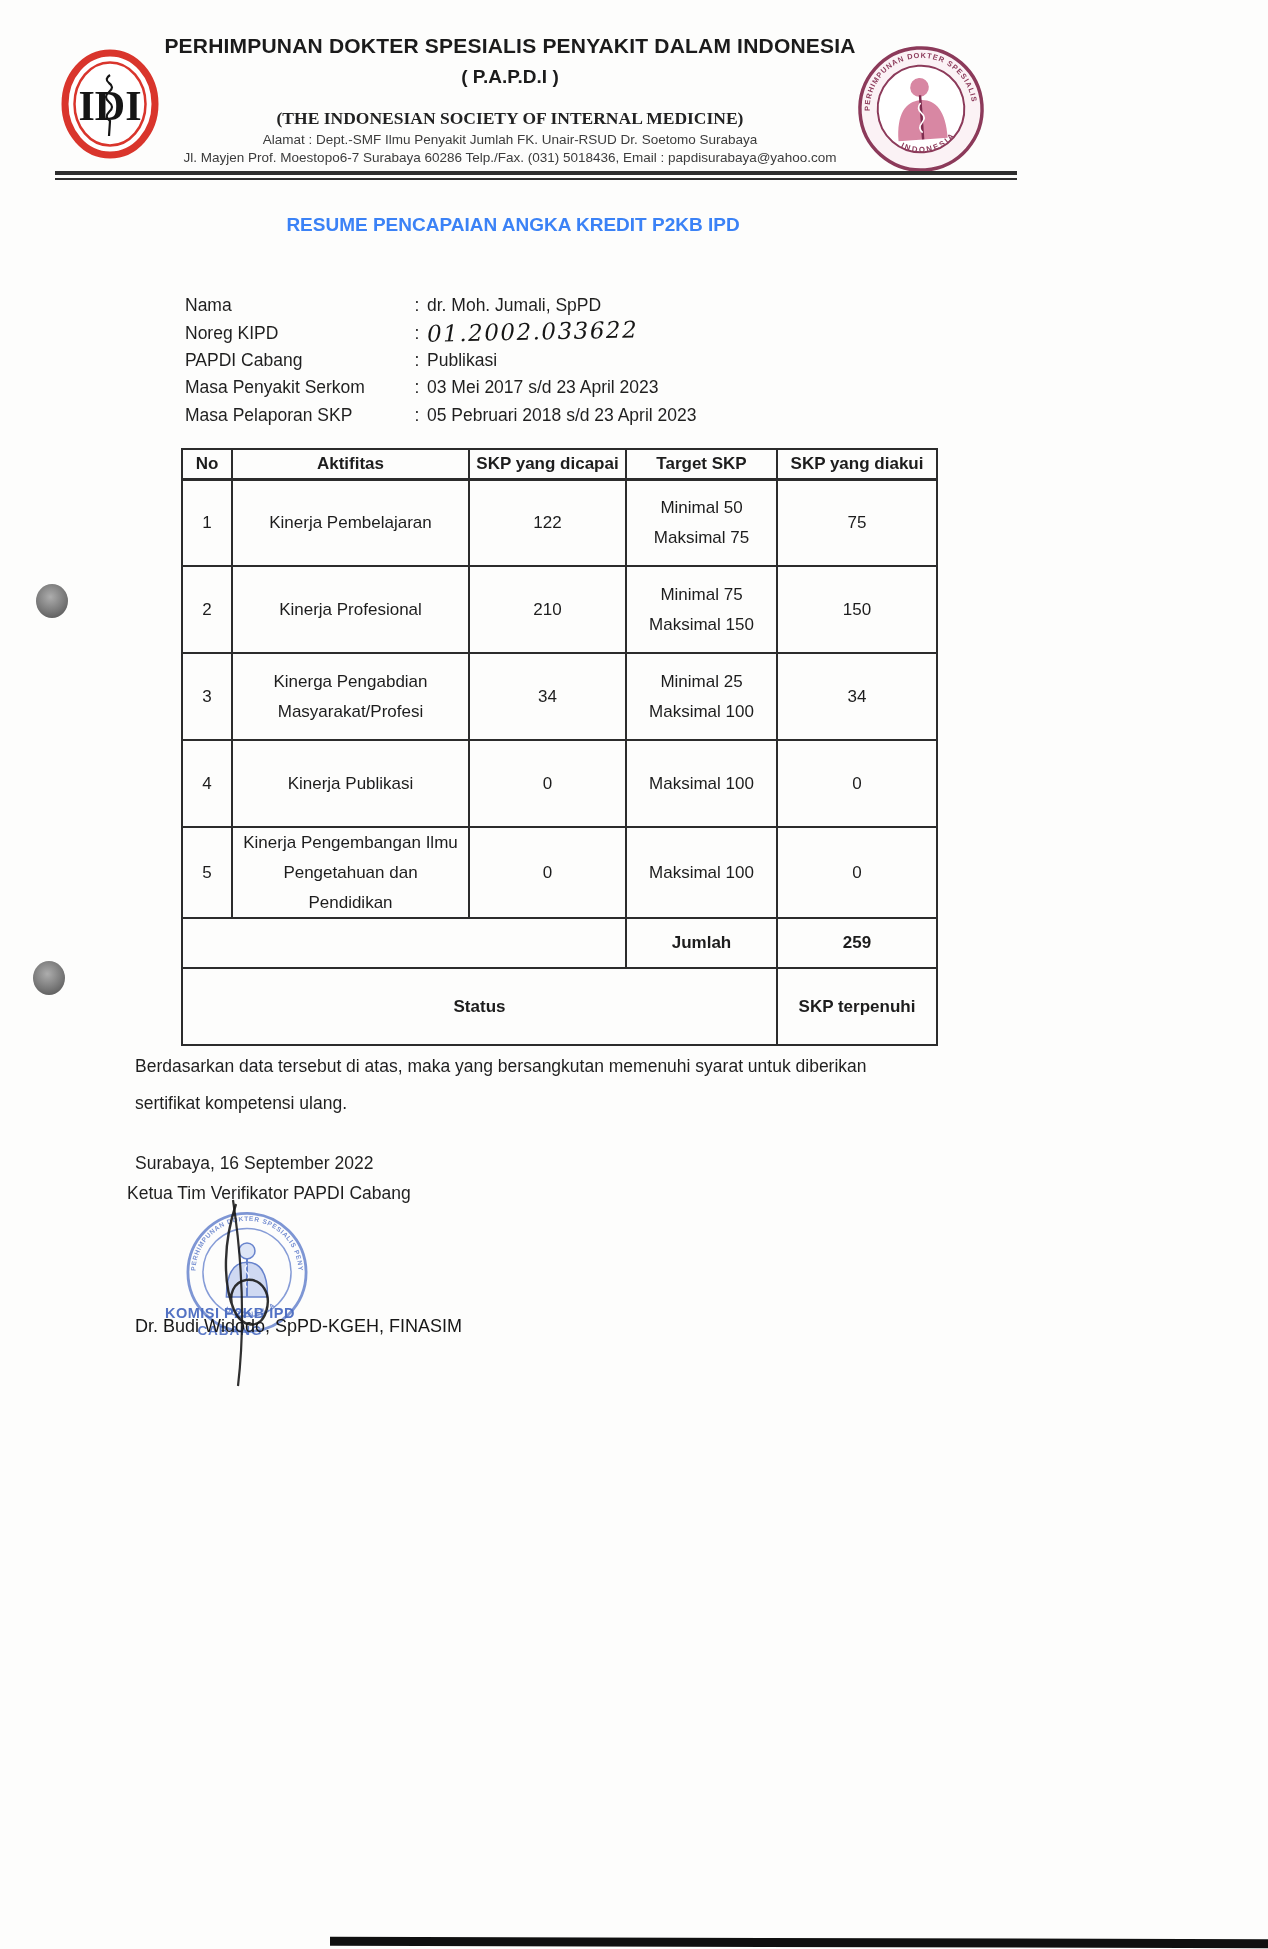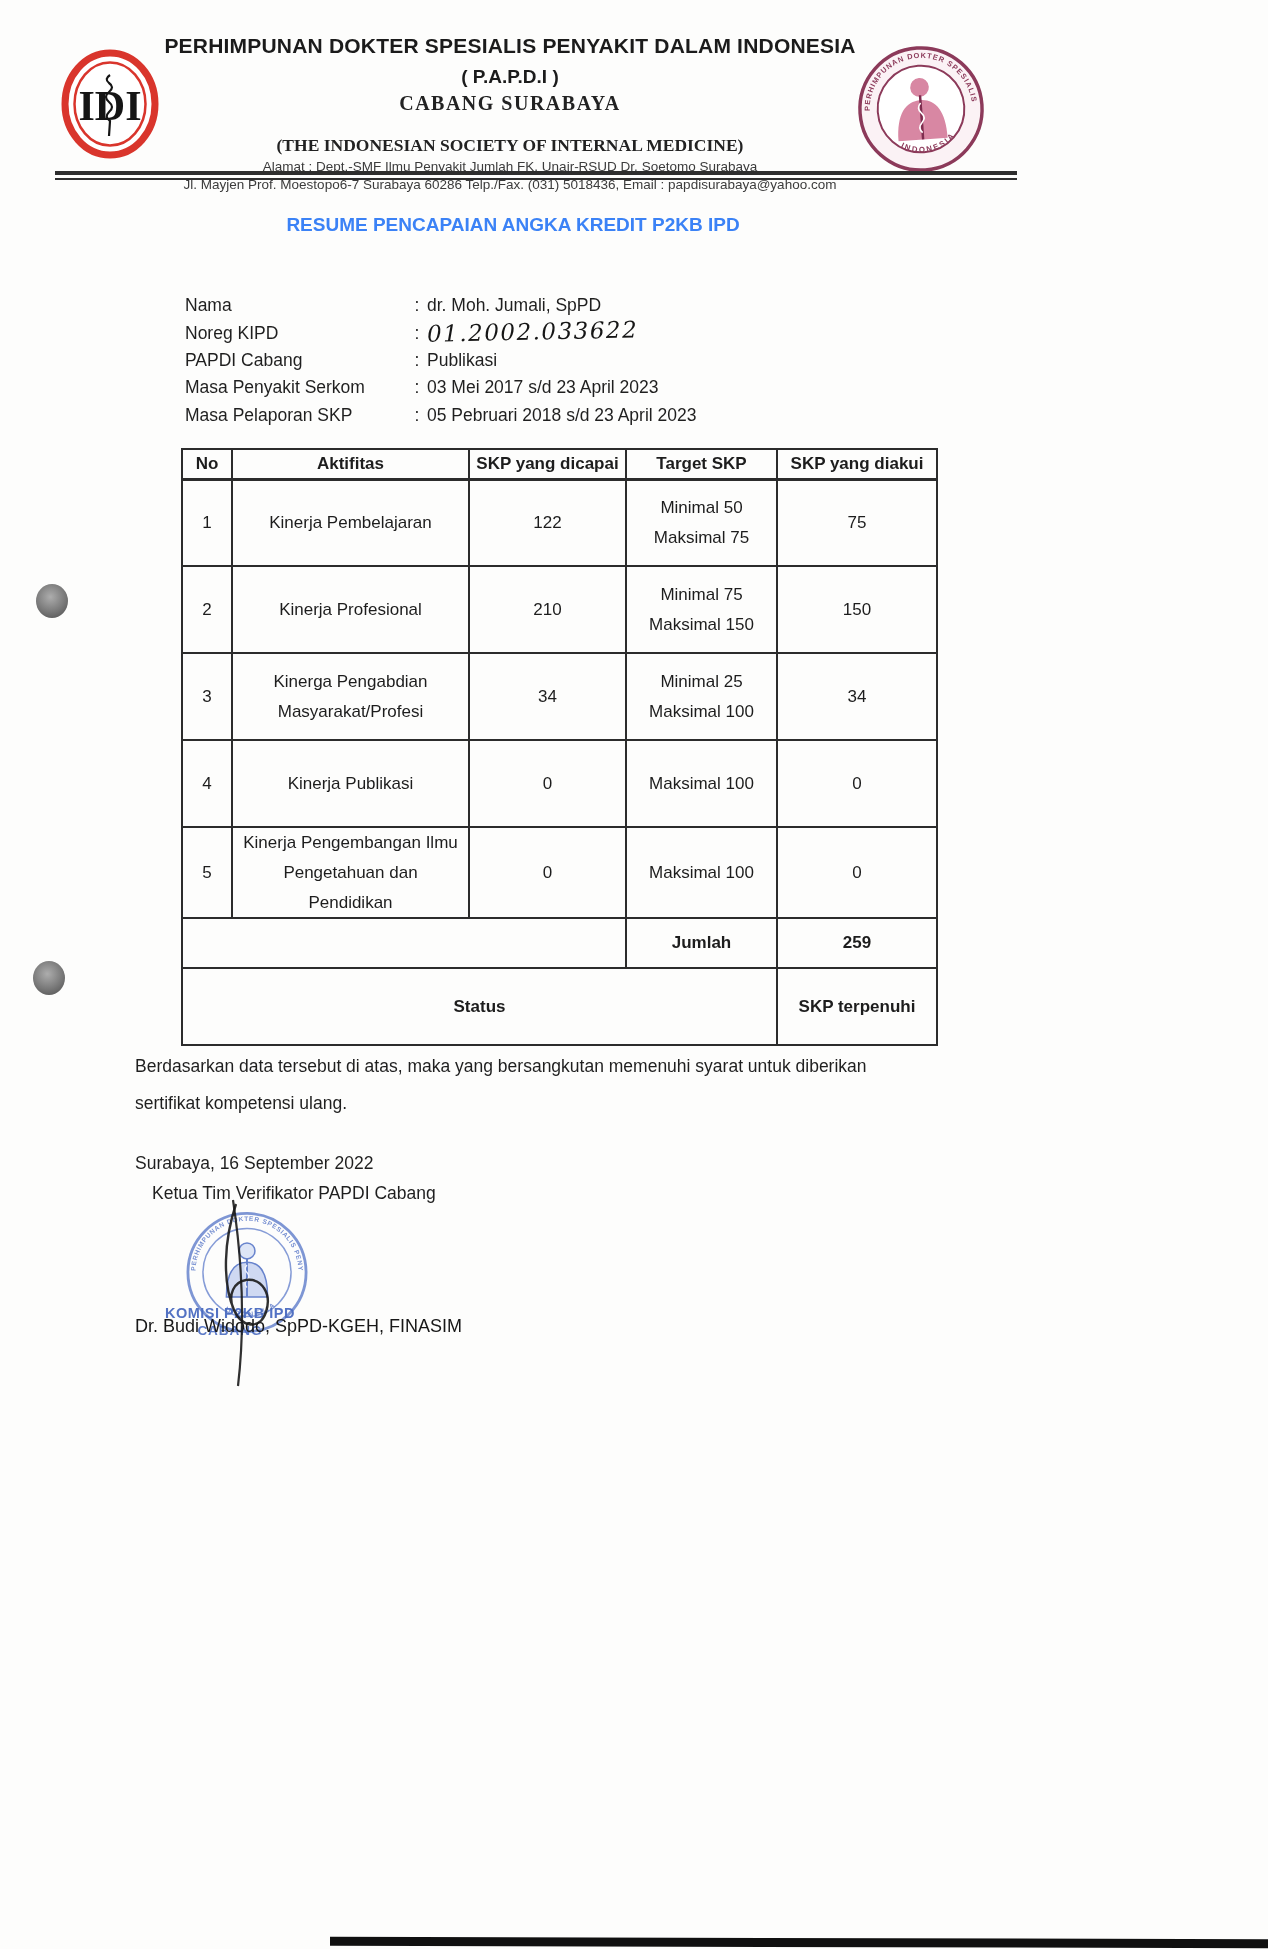--- a/index.html
+++ b/index.html
@@ -41,21 +41,21 @@
   .hrow{height:30px;}
   .drow{height:87px;}
   .trow{height:50px;}
   .srow{height:77px;}
   .b{font-weight:bold;}
   .pre{white-space:pre-line;line-height:1.75;}
 
   
   .closing{left:135px;top:1048px;width:765px;font-size:17.5px;line-height:2.12;white-space:pre-line;}
   .place-date{left:135px;top:1153px;font-size:17.5px;}
-  .role{left:152px;top:1183px;font-size:17.5px;}
+  .role{left:127px;top:1183px;font-size:17.5px;}
   .stamp-svg{left:172px;top:1205px;z-index:1;opacity:.92;}
   .stamp-line1{left:150px;top:1305px;width:160px;text-align:center;z-index:2;
     color:#4a6bc0;font-weight:bold;font-size:14.5px;letter-spacing:.5px;opacity:.95;}
   .stamp-line2{left:150px;top:1323px;width:160px;text-align:center;z-index:2;
     color:#4a6bc0;font-weight:bold;font-size:13.5px;letter-spacing:1px;opacity:.9;}
   .signer-name{left:135px;top:1316px;font-size:18px;z-index:5;color:#171717;}
   .sig-svg{left:178px;top:1198px;z-index:6;}
 
   
   .punch{width:32px;height:34px;border-radius:50%;
@@ -72,21 +72,20 @@
   <svg class="abs idi-logo" width="100" height="112" viewBox="0 0 100 112">
     <ellipse cx="50" cy="56" rx="45" ry="51" fill="#fff" stroke="#d9352c" stroke-width="7"></ellipse>
     <ellipse cx="50" cy="56" rx="35.5" ry="41.5" fill="none" stroke="#d9352c" stroke-width="2.5"></ellipse>
     <text x="50" y="72" text-anchor="middle" font-family="Liberation Serif,serif" font-weight="bold" font-size="42" fill="#151515">IDI</text>
     <path d="M50,27 q-6,4 -1,8 q6,4 0,9 q-6,5 0,10 q6,5 0,10 q-5,5 1,9 l-1,15" stroke="#151515" stroke-width="2.2" fill="none"></path>
   </svg>
 
   <div class="abs lh-text">
     <div class="lh-org">PERHIMPUNAN DOKTER SPESIALIS PENYAKIT DALAM INDONESIA</div>
     <div class="lh-abbr">( P.A.P.D.I )</div>
-    <div class="lh-branch">CABANG SURABAYA</div>
     <div class="lh-eng">(THE INDONESIAN SOCIETY OF INTERNAL MEDICINE)</div>
     <div class="lh-addr">Alamat : Dept.-SMF Ilmu Penyakit Jumlah FK. Unair-RSUD Dr. Soetomo Surabaya</div>
     <div class="lh-addr">Jl. Mayjen Prof. Moestopo6-7 Surabaya 60286 Telp./Fax. (031) 5018436, Email : papdisurabaya@yahoo.com</div>
   </div>
 
   <svg class="abs papdi-seal" width="130" height="130" viewBox="0 0 132 132">
     <defs>
       <path id="rimTop" d="M66,66 m-52,0 a52,52 0 1 1 104,0"></path>
       <path id="rimBot" d="M66,66 m-44,0 a44,44 0 1 0 88,0"></path>
     </defs>

